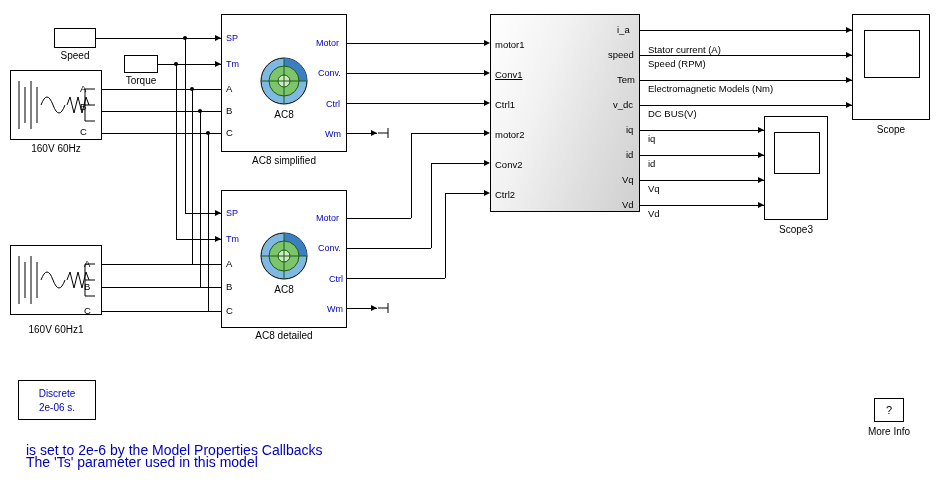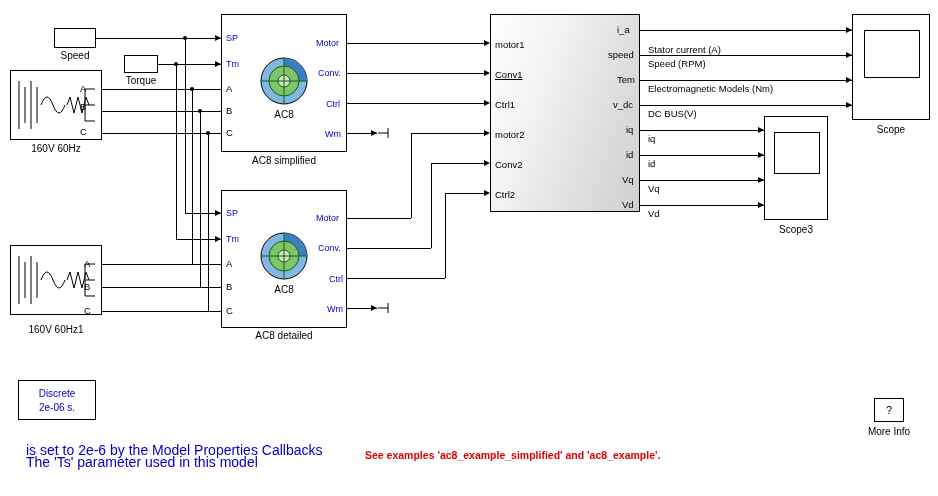--- a/index.html
+++ b/index.html
@@ -344,21 +344,20 @@
 
   <div class="blk" style="left:764px; top:116px; width:64px; height:104px;"></div>
   <div class="scope-screen" style="left:774px; top:132px; width:44px; height:40px;"></div>
   <div class="lbl center" style="left:764px; top:224px; width:64px;">Scope3</div>
 
   <div class="discrete" style="left:18px; top:380px; width:78px; height:40px;">
     <div>Discrete</div>
     <div>2e-06 s.</div>
   </div>
 
-  <div class="redtext" style="left:365px; top:449px;">See examples 'ac8_example_simplified' and 'ac8_example'.</div>
   <div class="bluetext" style="left:26px; top:455px;">The 'Ts' parameter used in this model</div>
   <div class="bluetext" style="left:26px; top:443px;">is set to 2e-6  by the Model Properties Callbacks</div>
 
   <div class="moreinfo" style="left:874px; top:398px; width:30px; height:24px;">
     <span>?</span>
   </div>
   <div class="lbl center" style="left:859px; top:426px; width:60px;">More Info</div>
 
 </div>
 

